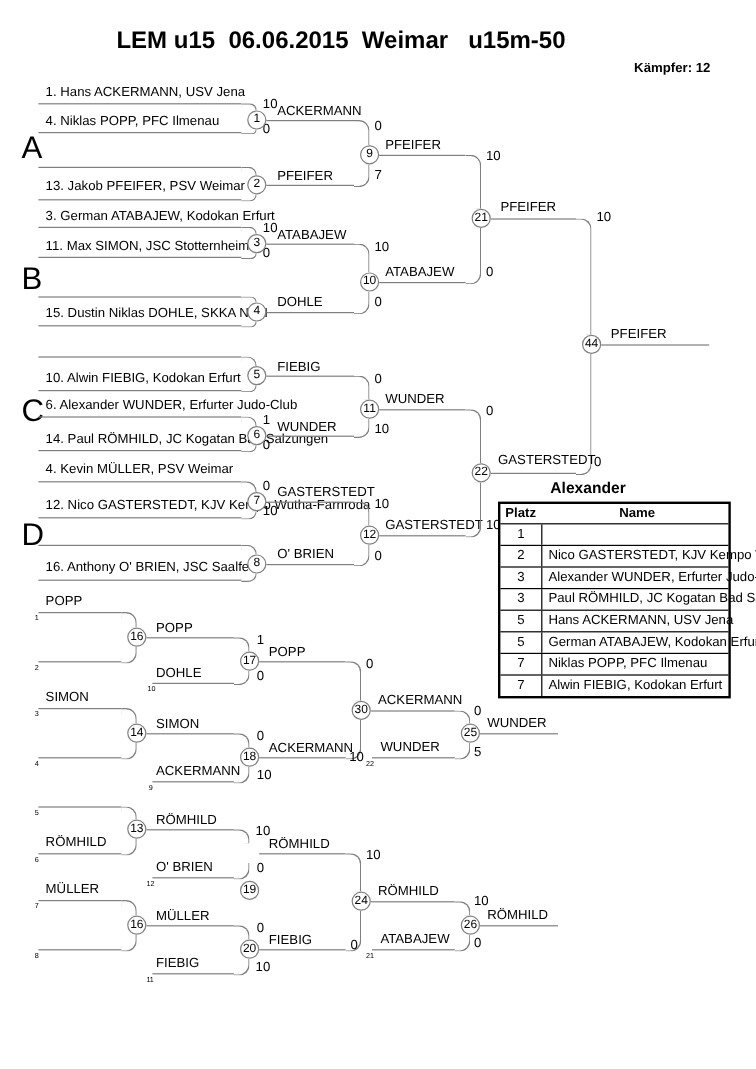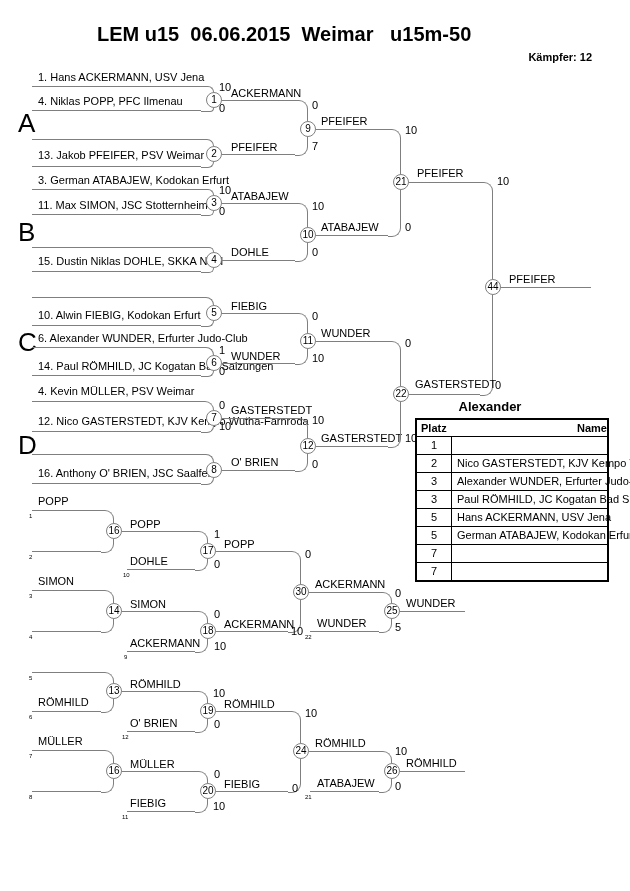--- a/index.html
+++ b/index.html
@@ -13,21 +13,21 @@
   .hl{position:absolute;border-top:1.5px solid #7f7f7f;}
   .cd{position:absolute;border-top:1.5px solid #7f7f7f;border-right:1.5px solid #7f7f7f;
       border-top-right-radius:9px;box-sizing:border-box;}
   .cu{position:absolute;border-bottom:1.5px solid #7f7f7f;border-right:1.5px solid #7f7f7f;
       border-bottom-right-radius:9px;box-sizing:border-box;}
   .mc{position:absolute;width:16px;height:16px;box-sizing:border-box;border:1.5px solid #7f7f7f;
       border-radius:50%;background:#fff;font-size:10px;line-height:13px;text-align:center;z-index:3;}
   .res{position:absolute;left:415px;top:418px;width:190px;border:2px solid #000;background:#fff;z-index:4;}
   .rhead{display:flex;height:16px;line-height:16px;border-bottom:1.5px solid #000;font-weight:bold;font-size:11px;}
   .rhead .hp{width:34px;padding-left:4px;}
-  .rhead .hn{flex:1;text-align:right;}
+  .rhead .hn{flex:1;text-align:center;}
   .rrow{display:flex;height:17px;line-height:17px;border-bottom:1px solid #000;font-size:11px;}
   .rrow:last-child{border-bottom:none;}
   .rp{width:34px;border-right:1px solid #000;text-align:center;flex:none;}
   .rn{padding-left:5px;white-space:pre;}
   .rtitle{position:absolute;left:400px;top:399px;width:180px;text-align:center;
           font-size:13px;font-weight:bold;}
 </style>
 </head>
 <body>
 
@@ -204,23 +204,25 @@
     <div class="rrow">
         <div class="rp">5</div>
         <div class="rn">Hans ACKERMANN, USV Jena</div>
       </div>
     <div class="rrow">
         <div class="rp">5</div>
         <div class="rn">German ATABAJEW, Kodokan Erfurt</div>
       </div>
     <div class="rrow">
         <div class="rp">7</div>
+        <div class="rn">Niklas POPP, PFC Ilmenau</div>
       </div>
     <div class="rrow">
         <div class="rp">7</div>
+        <div class="rn">Alwin FIEBIG, Kodokan Erfurt</div>
       </div>
   </div>
 
   <div class="t" style="left:38px;top:496px;">POPP</div>
   <div class="hl" style="left:32px;top:510px;width:69px;"></div>
   <div class="cd" style="left:101px;top:510px;width:13px;height:13px;"></div>
   <div class="tt" style="left:29px;top:513px;">1</div>
   <div class="hl" style="left:32px;top:551px;width:69px;"></div>
   <div class="cu" style="left:101px;top:539px;width:13px;height:13.5px;"></div>
   <div class="tt" style="left:29px;top:554px;">2</div>
@@ -289,21 +291,21 @@
   <div class="tt" style="left:29px;top:714px;">6</div>
   <div class="mc" style="left:106px;top:683px;"><span>13</span></div>
   <div class="t" style="left:130px;top:679px;">RÖMHILD</div>
   <div class="hl" style="left:122px;top:691px;width:73px;"></div>
   <div class="cd" style="left:195px;top:691px;width:13px;height:12px;"></div>
 
   <div class="t" style="left:130px;top:718px;">O' BRIEN</div>
   <div class="hl" style="left:127px;top:731px;width:68px;"></div>
   <div class="cu" style="left:195px;top:719px;width:13px;height:13.5px;"></div>
   <div class="tt" style="left:122px;top:734px;">12</div>
-  <div class="mc" style="left:200px;top:703px;"><span>19</span></div>
+  <div class="mc" style="left:200px;top:734px;"><span>19</span></div>
   <div class="t" style="left:213px;top:688px;">10</div>
   <div class="t" style="left:214px;top:719px;">0</div>
   <div class="t" style="left:224px;top:699px;">RÖMHILD</div>
   <div class="hl" style="left:216px;top:711px;width:72px;"></div>
   <div class="cd" style="left:288px;top:711px;width:13px;height:32px;"></div>
 
   <div class="t" style="left:38px;top:736px;">MÜLLER</div>
   <div class="hl" style="left:32px;top:750px;width:69px;"></div>
   <div class="cd" style="left:101px;top:750px;width:13px;height:13px;"></div>
   <div class="tt" style="left:29px;top:753px;">7</div>

